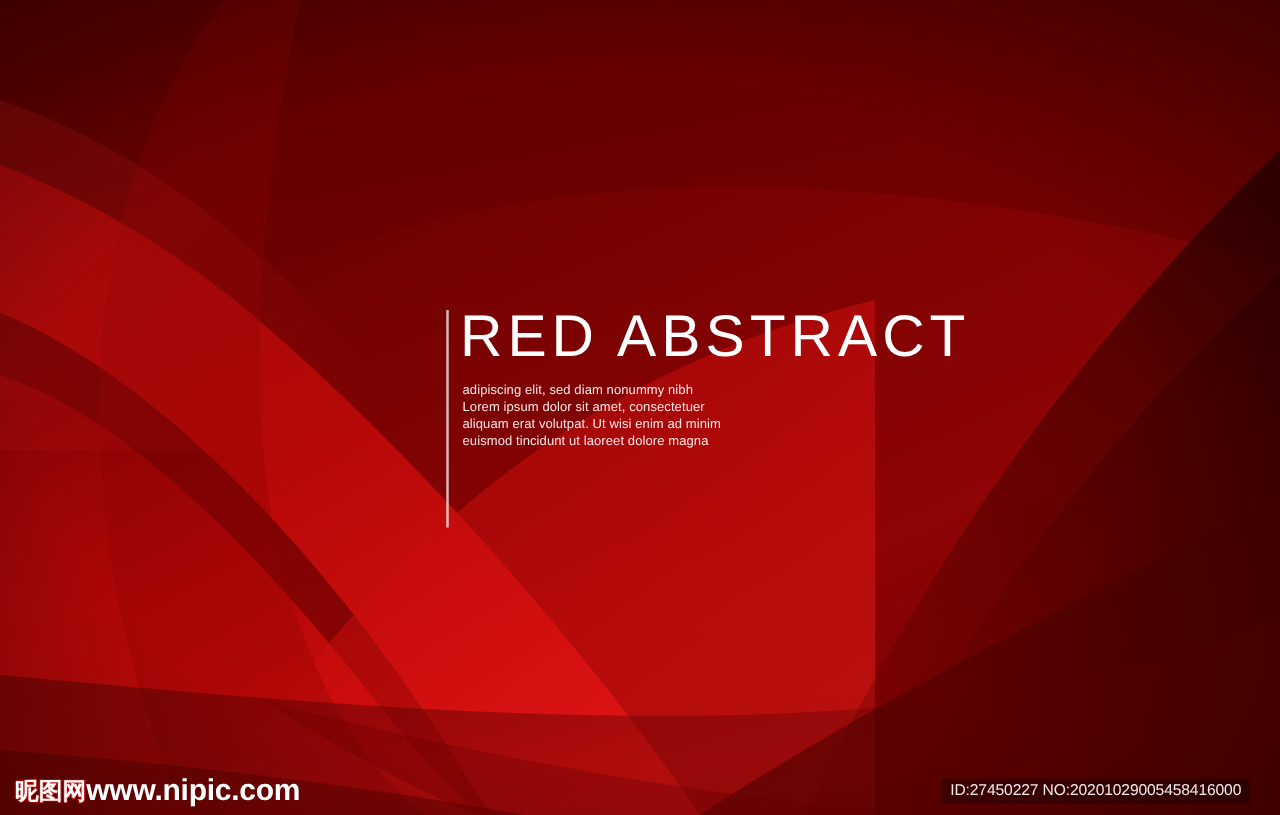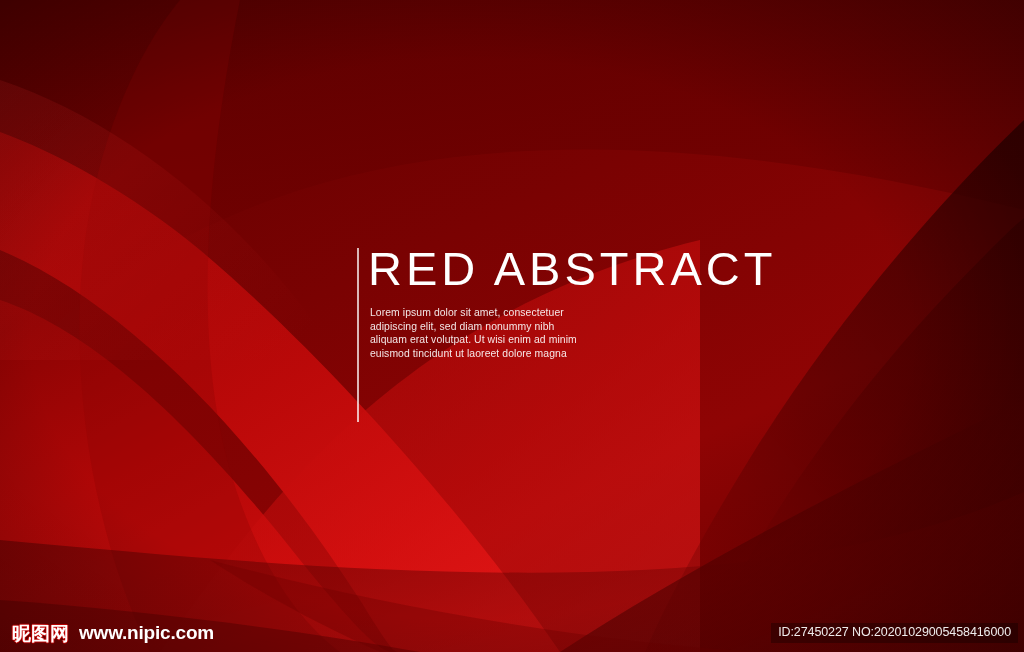--- a/index.html
+++ b/index.html
@@ -72,47 +72,47 @@
   }
   .body-copy span { display: block; }
 
   
   .watermark {
     position: absolute;
     left: 12px;
     bottom: 8px;
     display: flex;
     align-items: center;
-    gap: 10px;
+    gap: 0;
   }
   .wm-logo {
     color: #ffffff;
     font-size: 19px;
     line-height: 22px;
     font-weight: 700;
     letter-spacing: 0px;
     font-family: "DejaVu Sans", "Liberation Sans", sans-serif;
     text-shadow:
       -1px 0 0 rgba(200,0,0,0.85),
        1px 0 0 rgba(200,0,0,0.85),
        0 -1px 0 rgba(200,0,0,0.85),
        0 1px 0 rgba(200,0,0,0.85);
   }
   .wm-url {
     color: #ffffff;
-    font-size: 19px;
+    font-size: 24px;
     line-height: 22px;
     font-weight: 700;
     letter-spacing: -0.2px;
   }
 
   
   .id-badge {
     position: absolute;
-    right: 6px;
+    right: 24px;
     bottom: 9px;
     padding: 2px 7px 3px 7px;
     background: rgba(0,0,0,0.30);
     color: rgba(255,255,255,0.92);
     font-size: 12.5px;
     line-height: 15px;
     letter-spacing: -0.1px;
     white-space: nowrap;
   }
 </style>
@@ -216,22 +216,22 @@
     <rect x="0" y="0" width="1024" height="652" fill="url(#gVignette)"></rect>
   </svg>
 
   <div class="text-block">
     <div class="accent-rule"></div>
 
     <h1 class="title-main">RED ABSTRACT</h1>
 
 
     <p class="body-copy">
+      <span>adipiscing elit, sed diam nonummy nibh</span>
       <span>Lorem ipsum dolor sit amet, consectetuer</span>
-      <span>adipiscing elit, sed diam nonummy nibh</span>
       <span>aliquam erat volutpat. Ut wisi enim ad minim</span>
       <span>euismod tincidunt ut laoreet dolore magna</span>
     </p>
   </div>
 
   <div class="watermark">
     <span class="wm-logo">昵图网</span>
     <span class="wm-url">www.nipic.com</span>
   </div>
 

